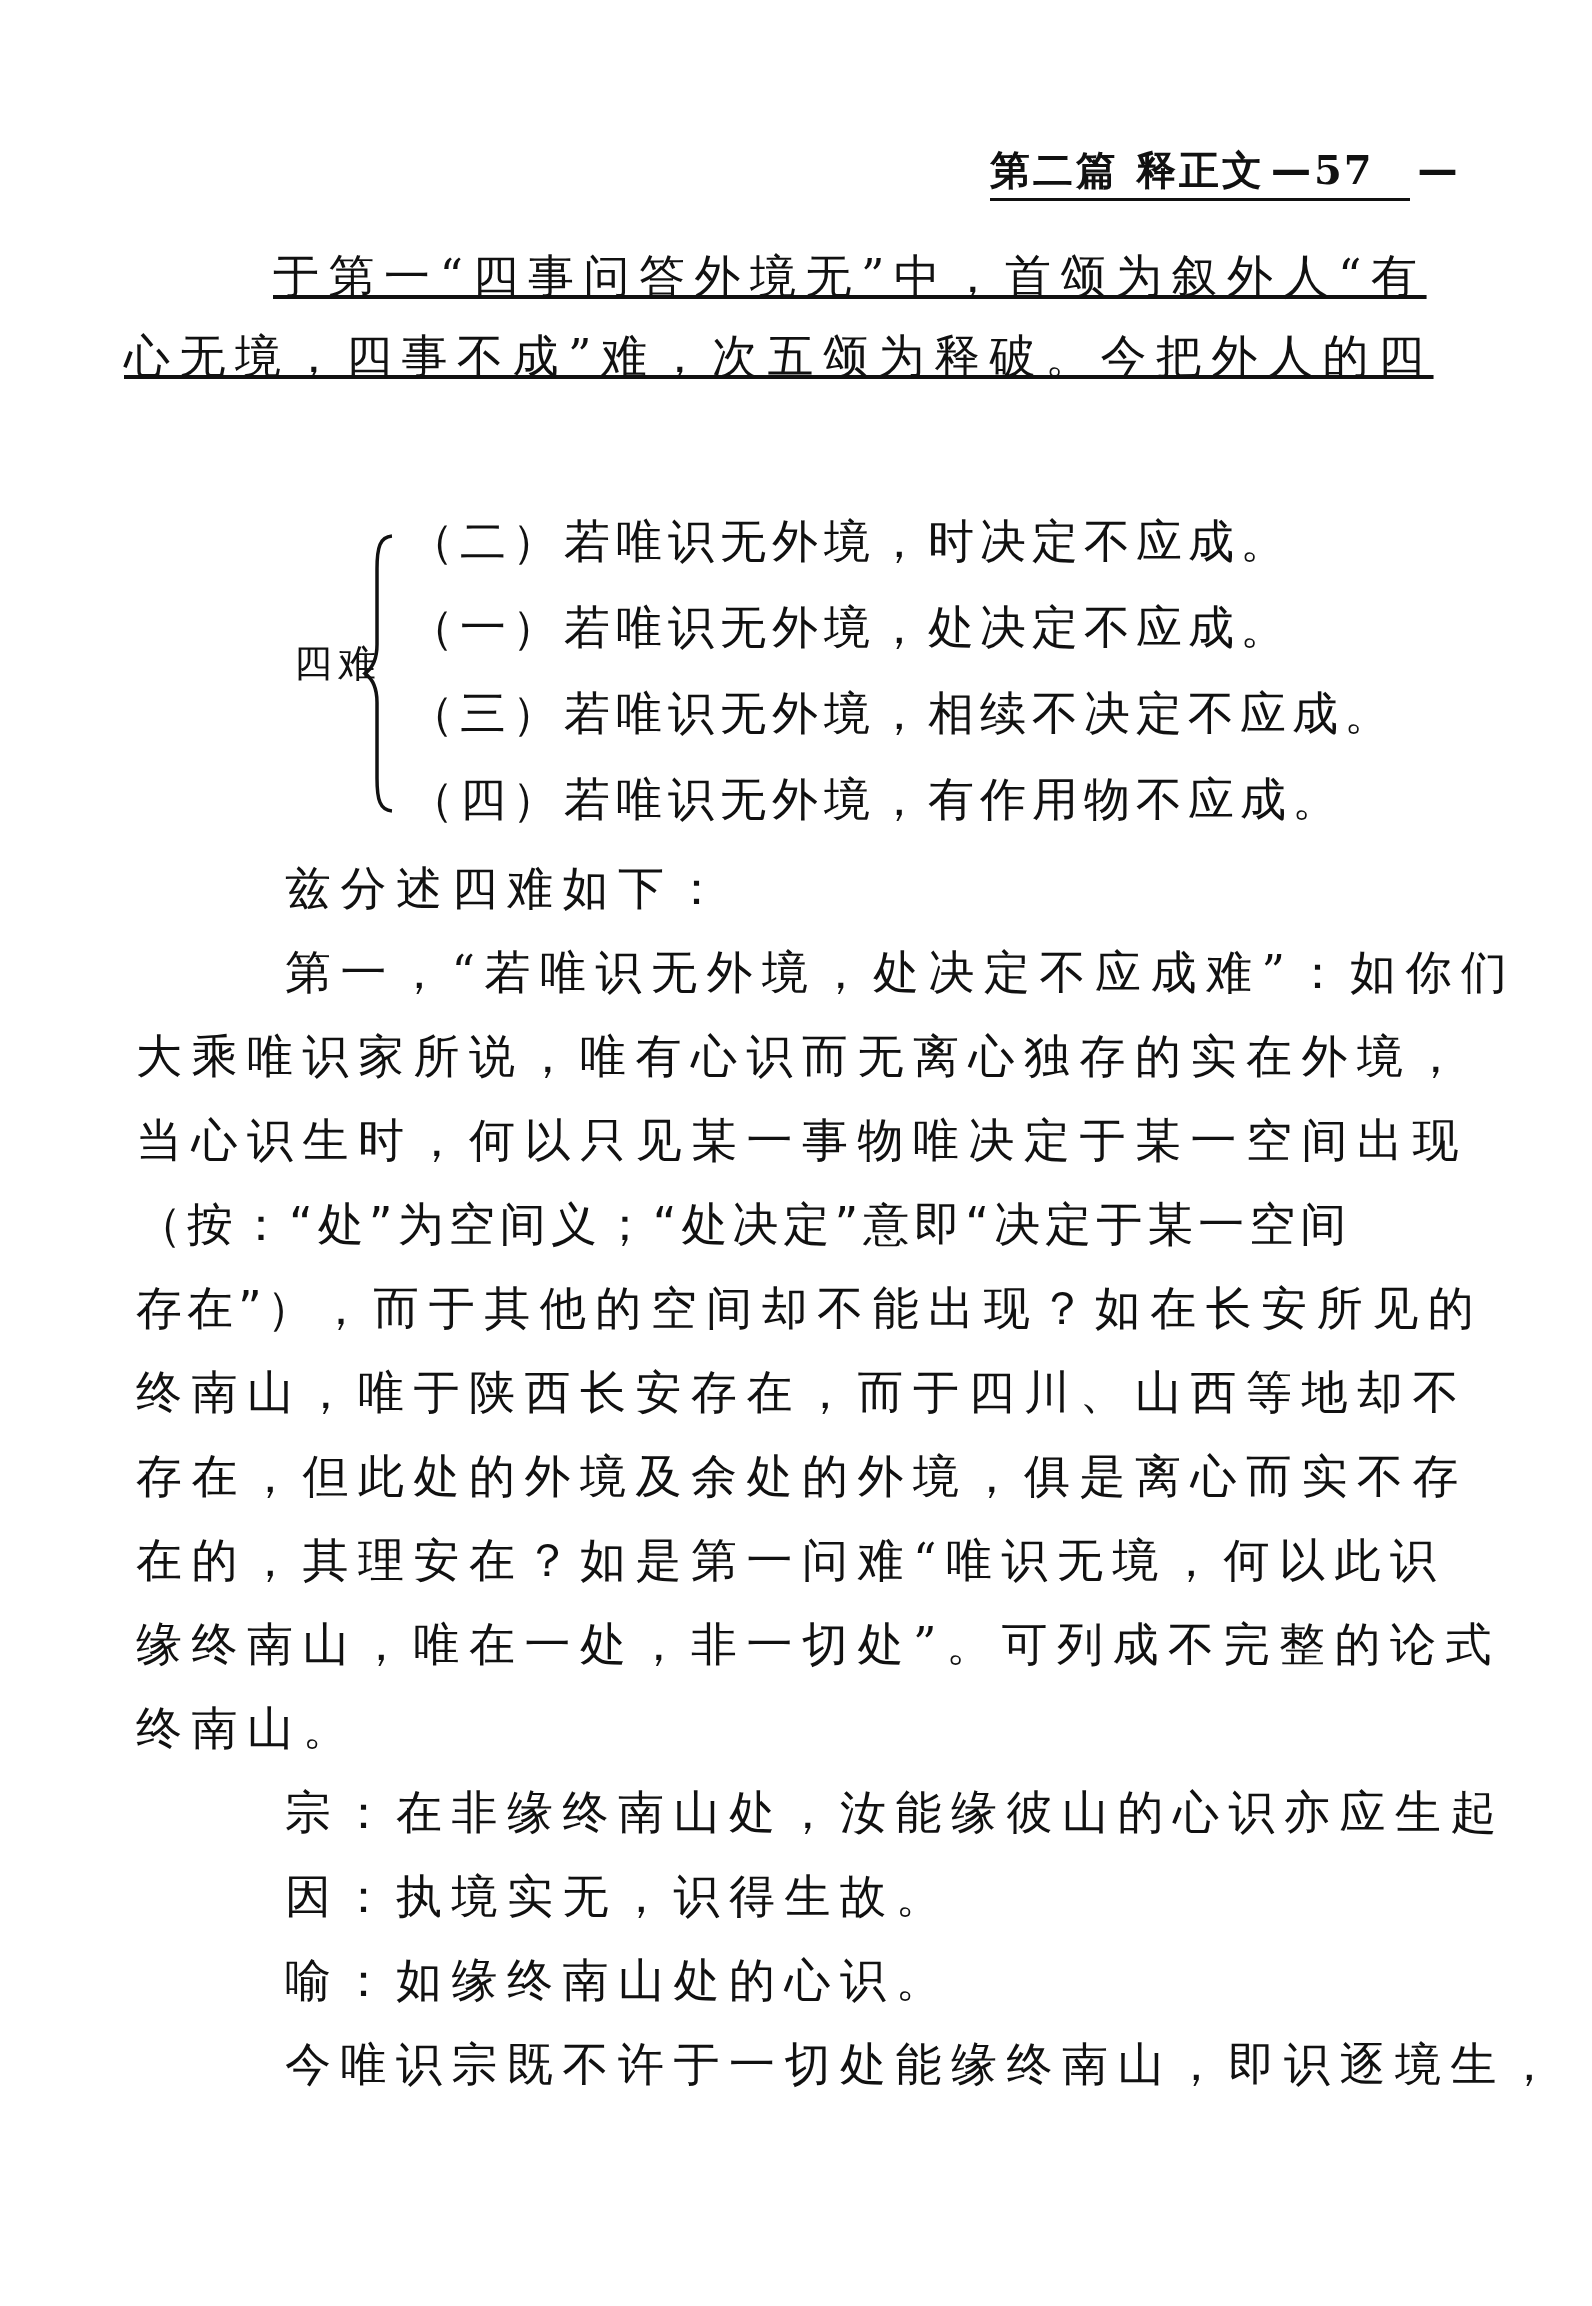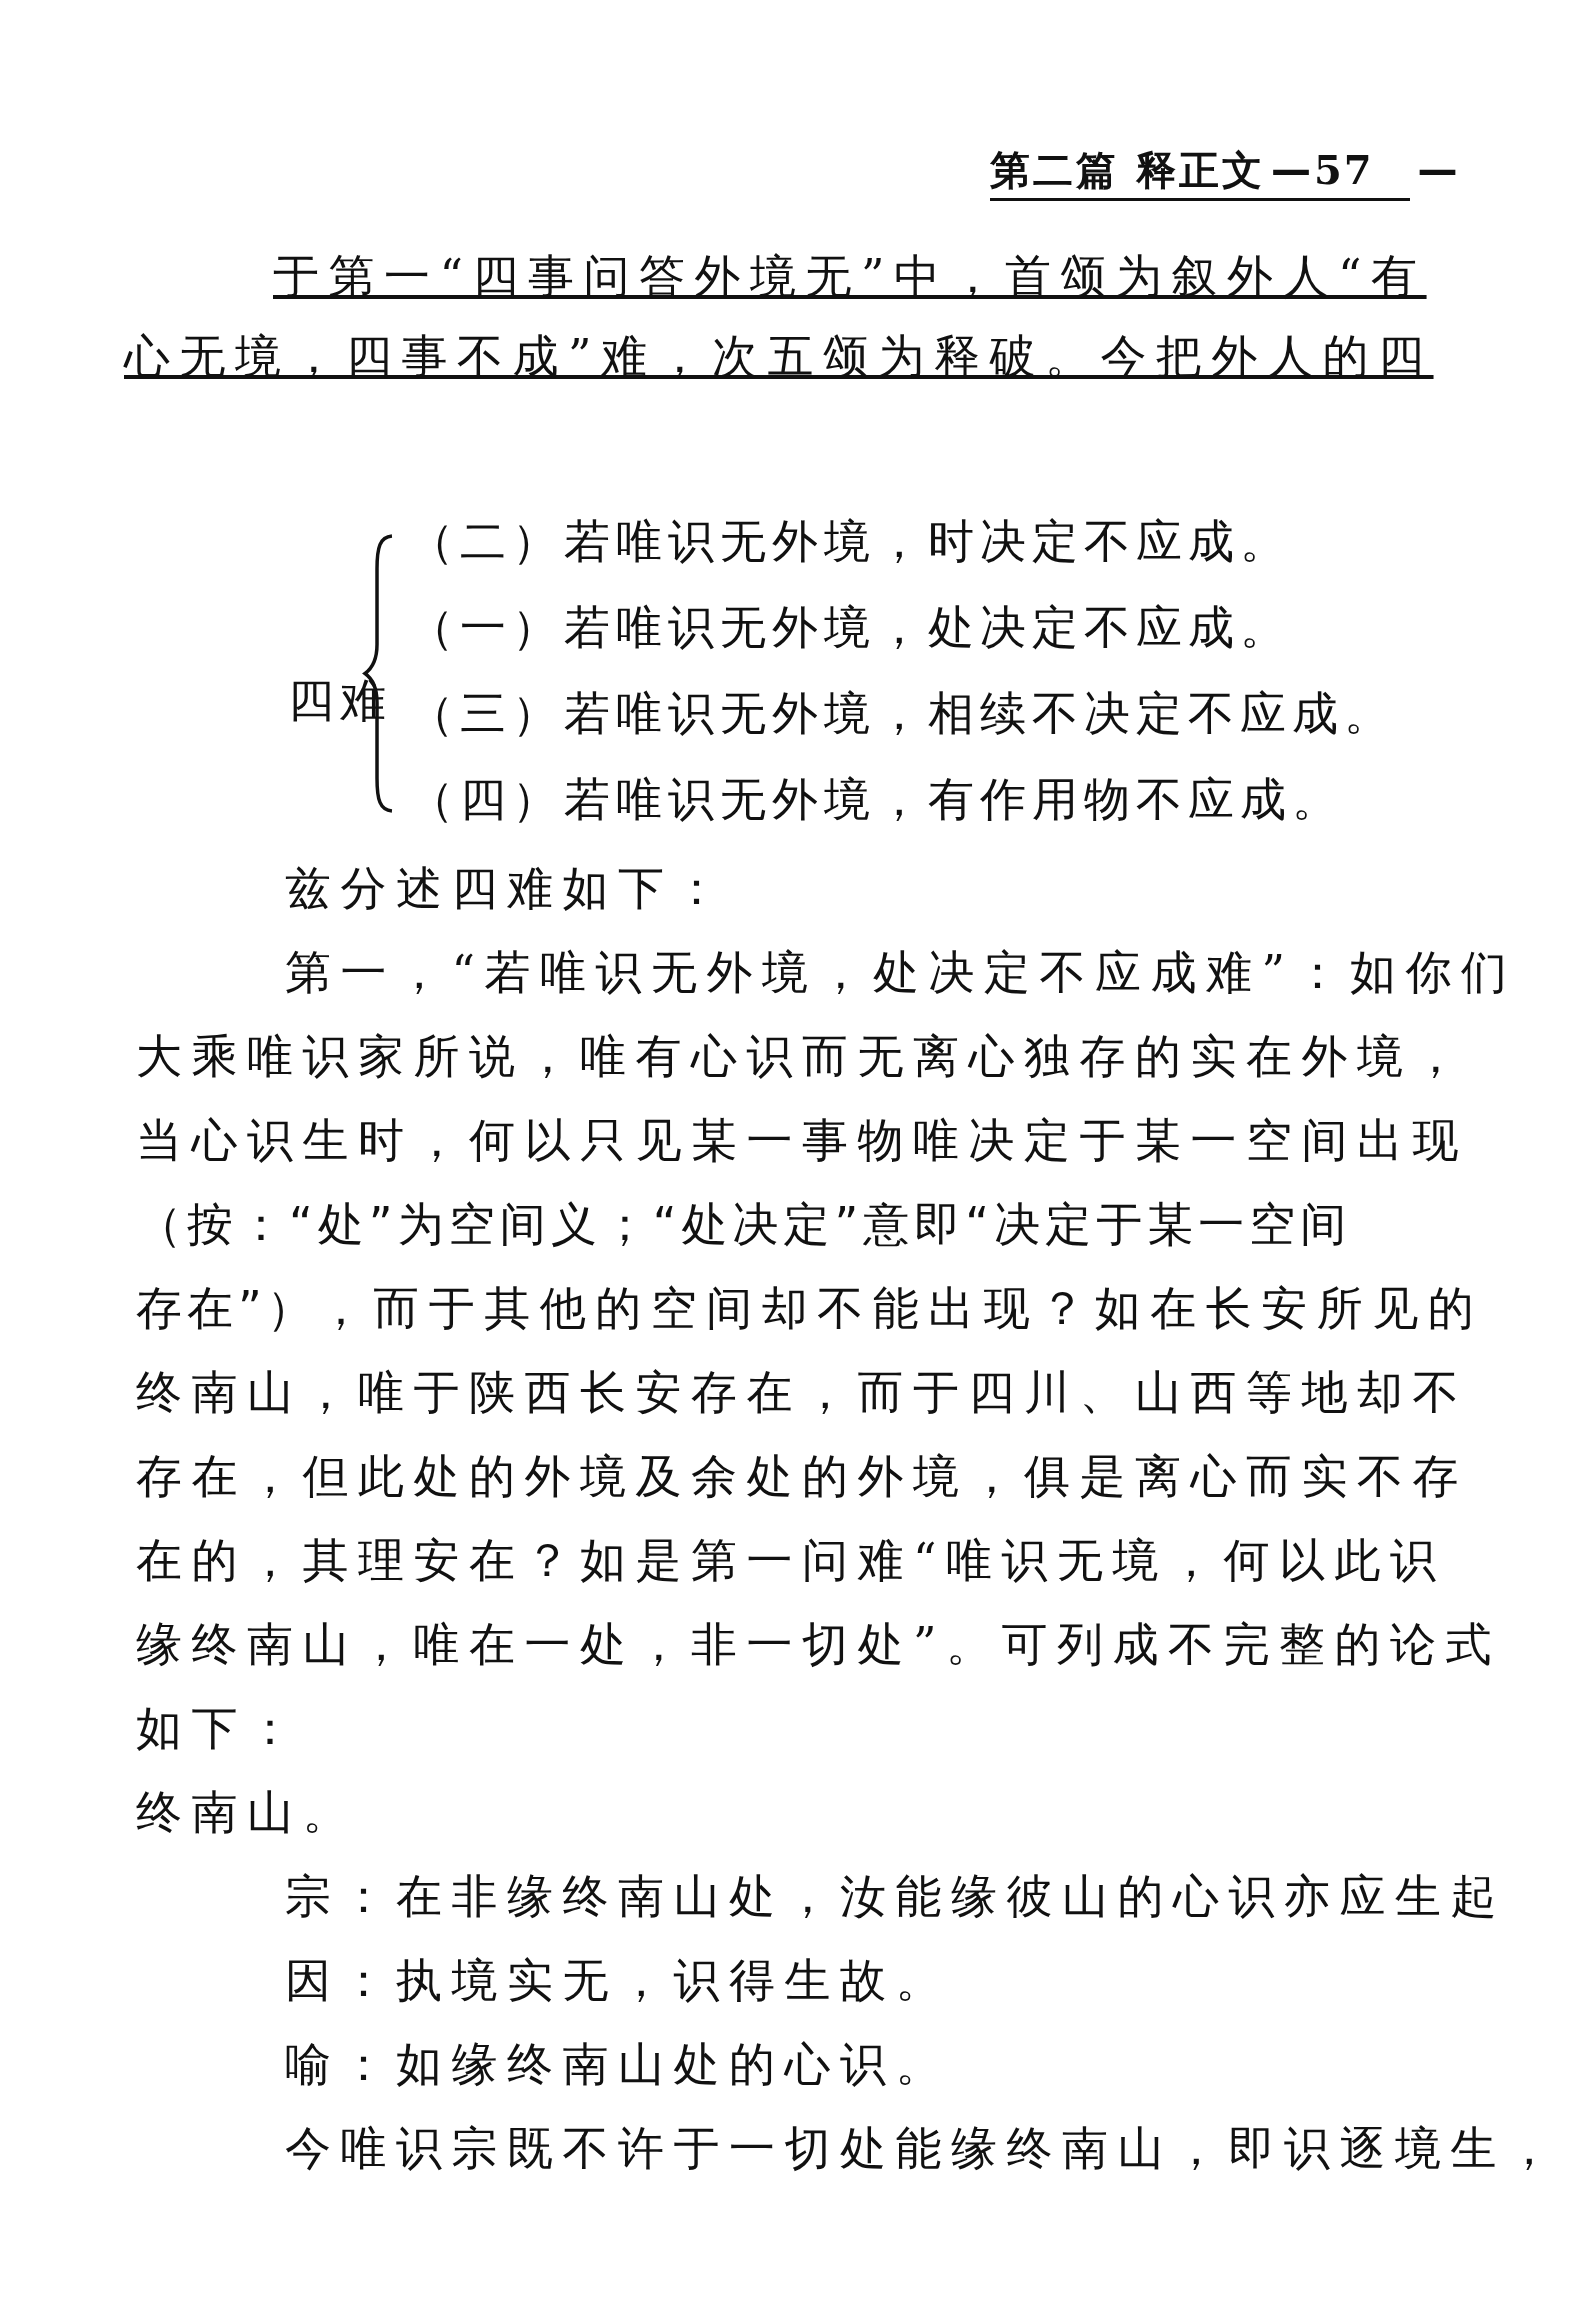--- a/index.html
+++ b/index.html
@@ -47,25 +47,24 @@
     position: absolute;
     left: 124px; top: 236px;
     width: 1393px;
     text-decoration: underline;
   }
   .p1 .line { line-height: 80px; }
   
   .diagram { position: absolute; left: 0; top: 0; width: 1592px; height: 0; }
   .fd-label {
     position: absolute;
-    left: 288px; top: 638px;
-    font-size: 46px;
+    left: 294px; top: 638px;
+    font-size: 38px;
     letter-spacing: 6px;
     white-space: nowrap;
-    margin-top: 32px;
   }
   .fd-brace {
     position: absolute;
     left: 362px; top: 533px;
   }
   .fd-items {
     position: absolute;
     left: 408px; top: 498px;
     width: 1095px;
   }
@@ -119,21 +118,20 @@
     <div class="line indent">兹分述四难如下：</div>
     <div class="line indent">第一，“若唯识无外境，处决定不应成难”：如你们</div>
     <div class="line">大乘唯识家所说，唯有心识而无离心独存的实在外境，</div>
     <div class="line">当心识生时，何以只见某一事物唯决定于某一空间出现</div>
     <div class="line kai">（按：“处”为空间义；“处决定”意即“决定于某一空间</div>
     <div class="line"><span class="kai">存在”）</span><span>，而于其他的空间却不能出现？如在长安所见的</span></div>
     <div class="line">终南山，唯于陕西长安存在，而于四川、山西等地却不</div>
     <div class="line">存在，但此处的外境及余处的外境，俱是离心而实不存</div>
     <div class="line">在的，其理安在？如是第一问难“唯识无境，何以此识</div>
     <div class="line">缘终南山，唯在一处，非一切处”。可列成不完整的论式</div>
-    <div class="line">如下：</div>
     <div class="line">终南山。</div>
     <div class="line indent">宗：在非缘终南山处，汝能缘彼山的心识亦应生起</div>
     <div class="line indent">因：执境实无，识得生故。</div>
     <div class="line indent">喻：如缘终南山处的心识。</div>
     <div class="line indent">今唯识宗既不许于一切处能缘终南山，即识逐境生，</div>
   </div>
 
 </div>
 
 

